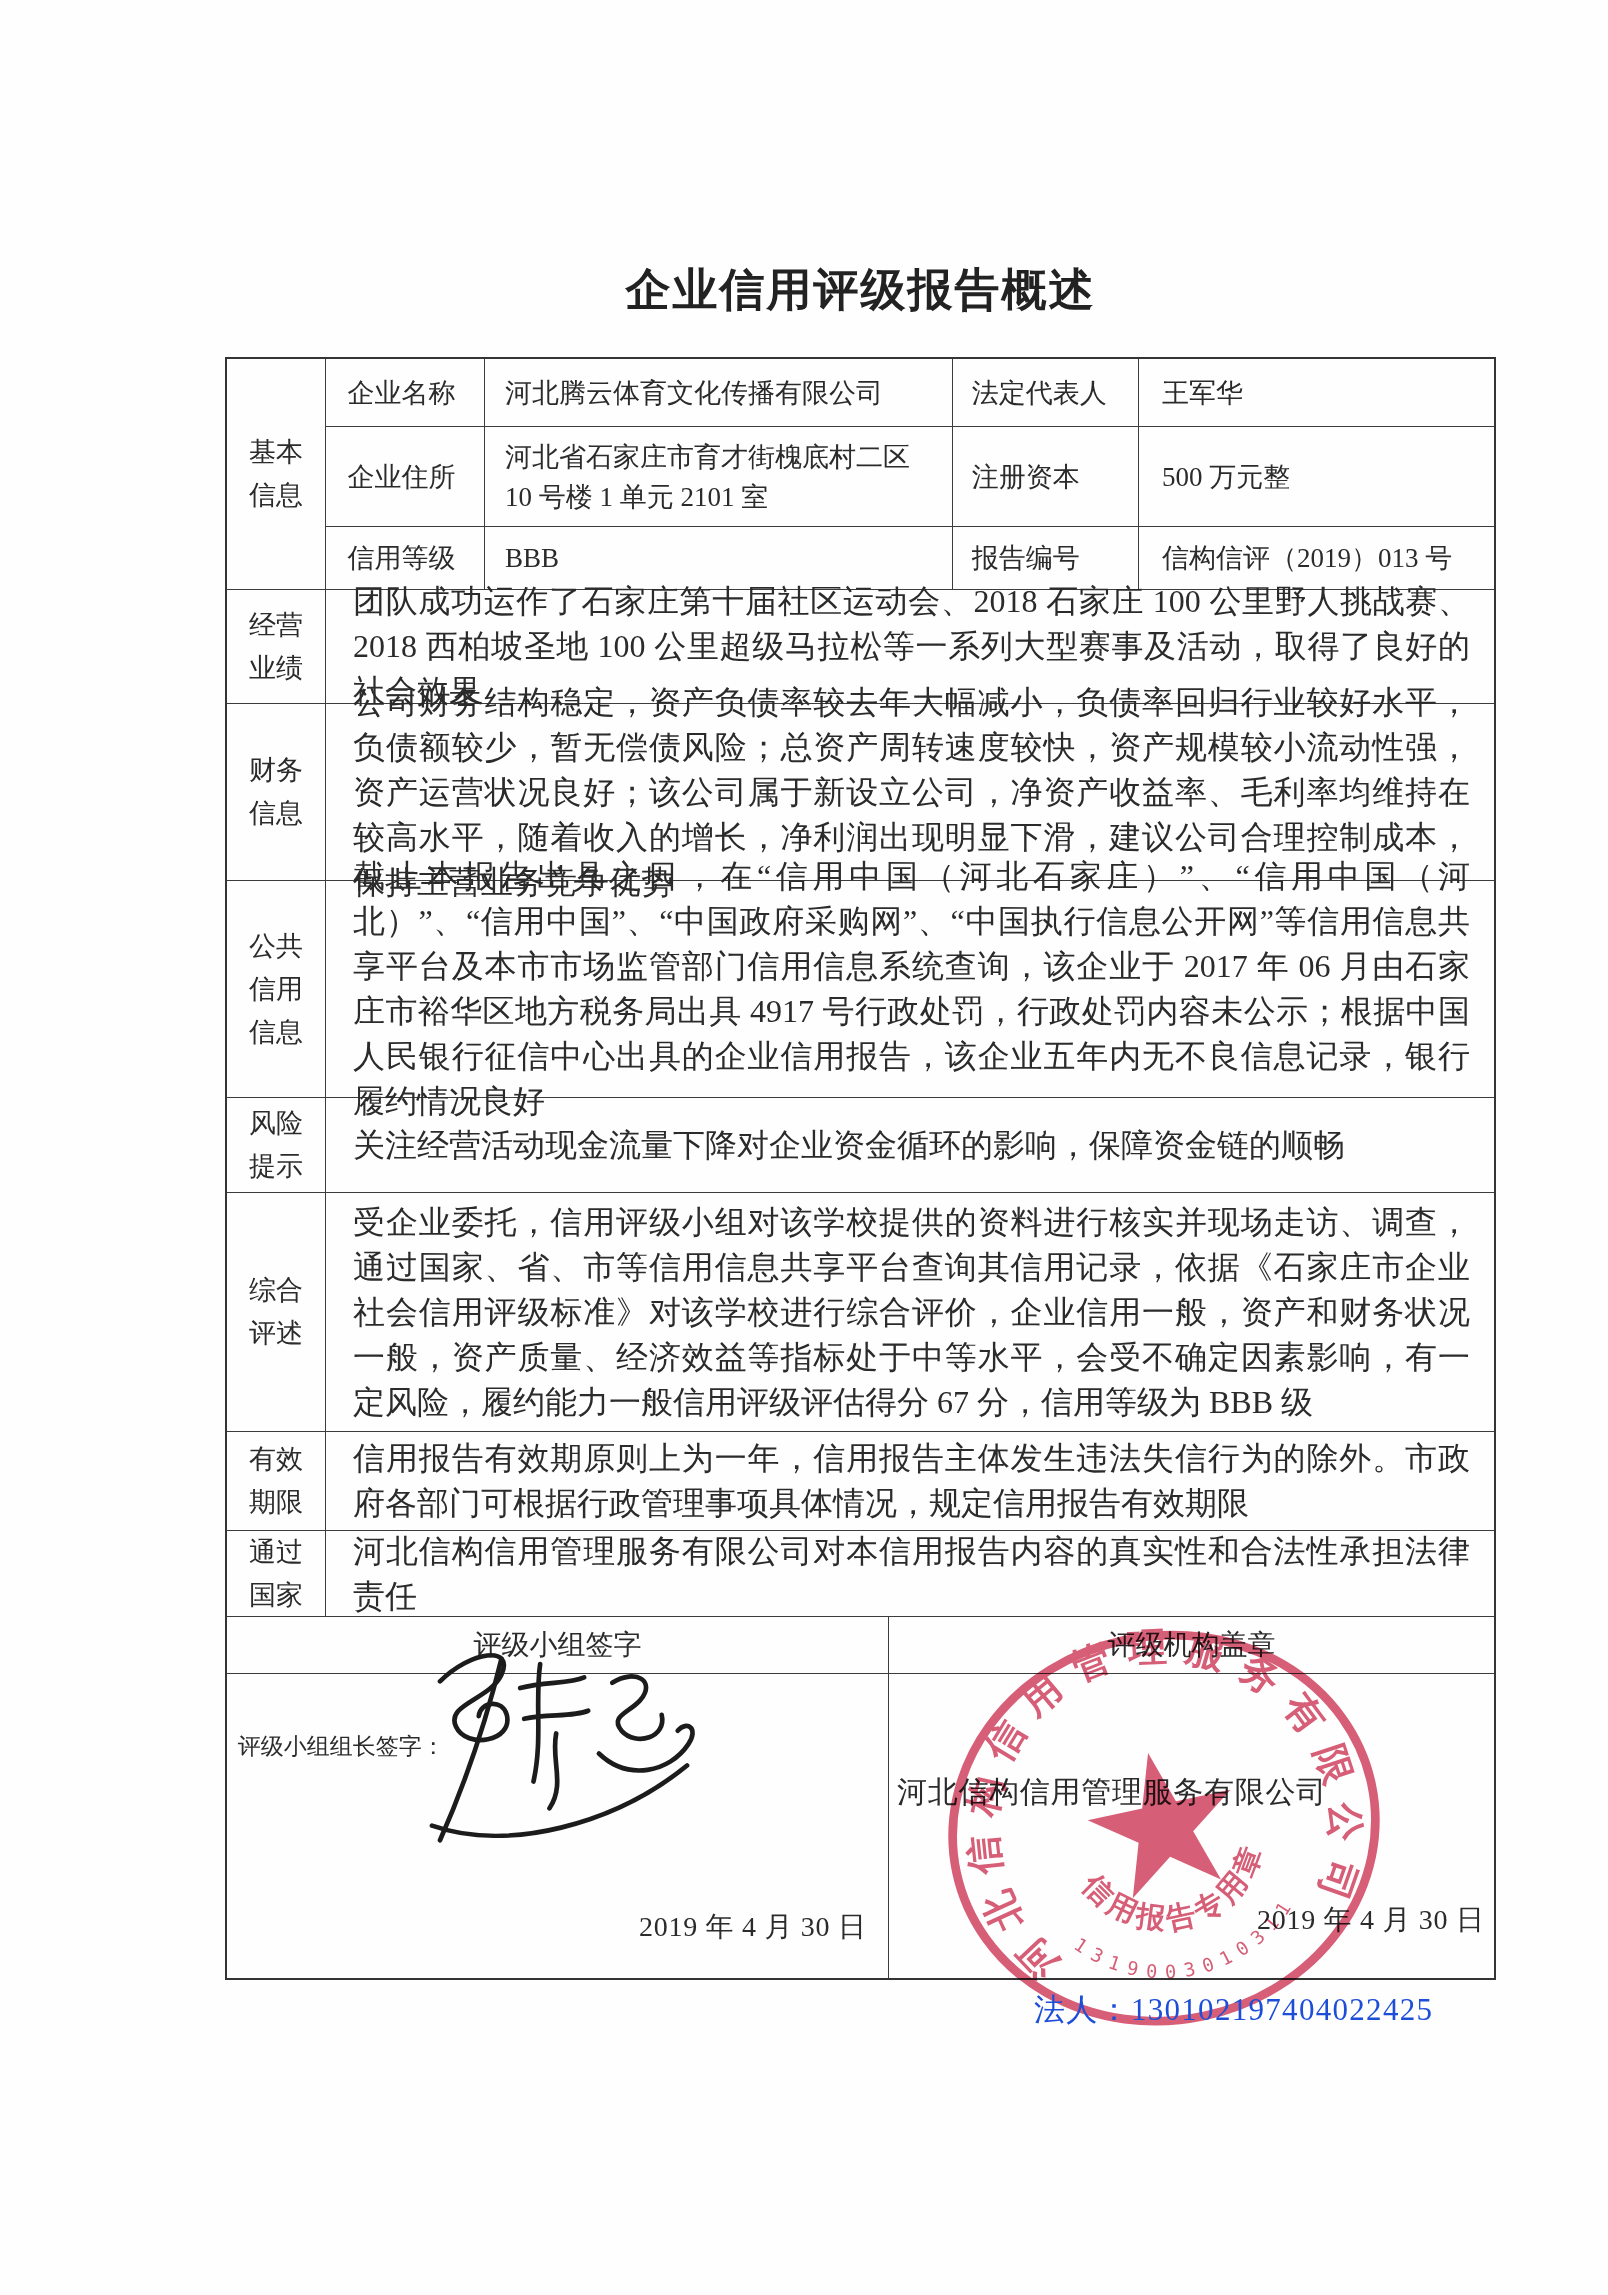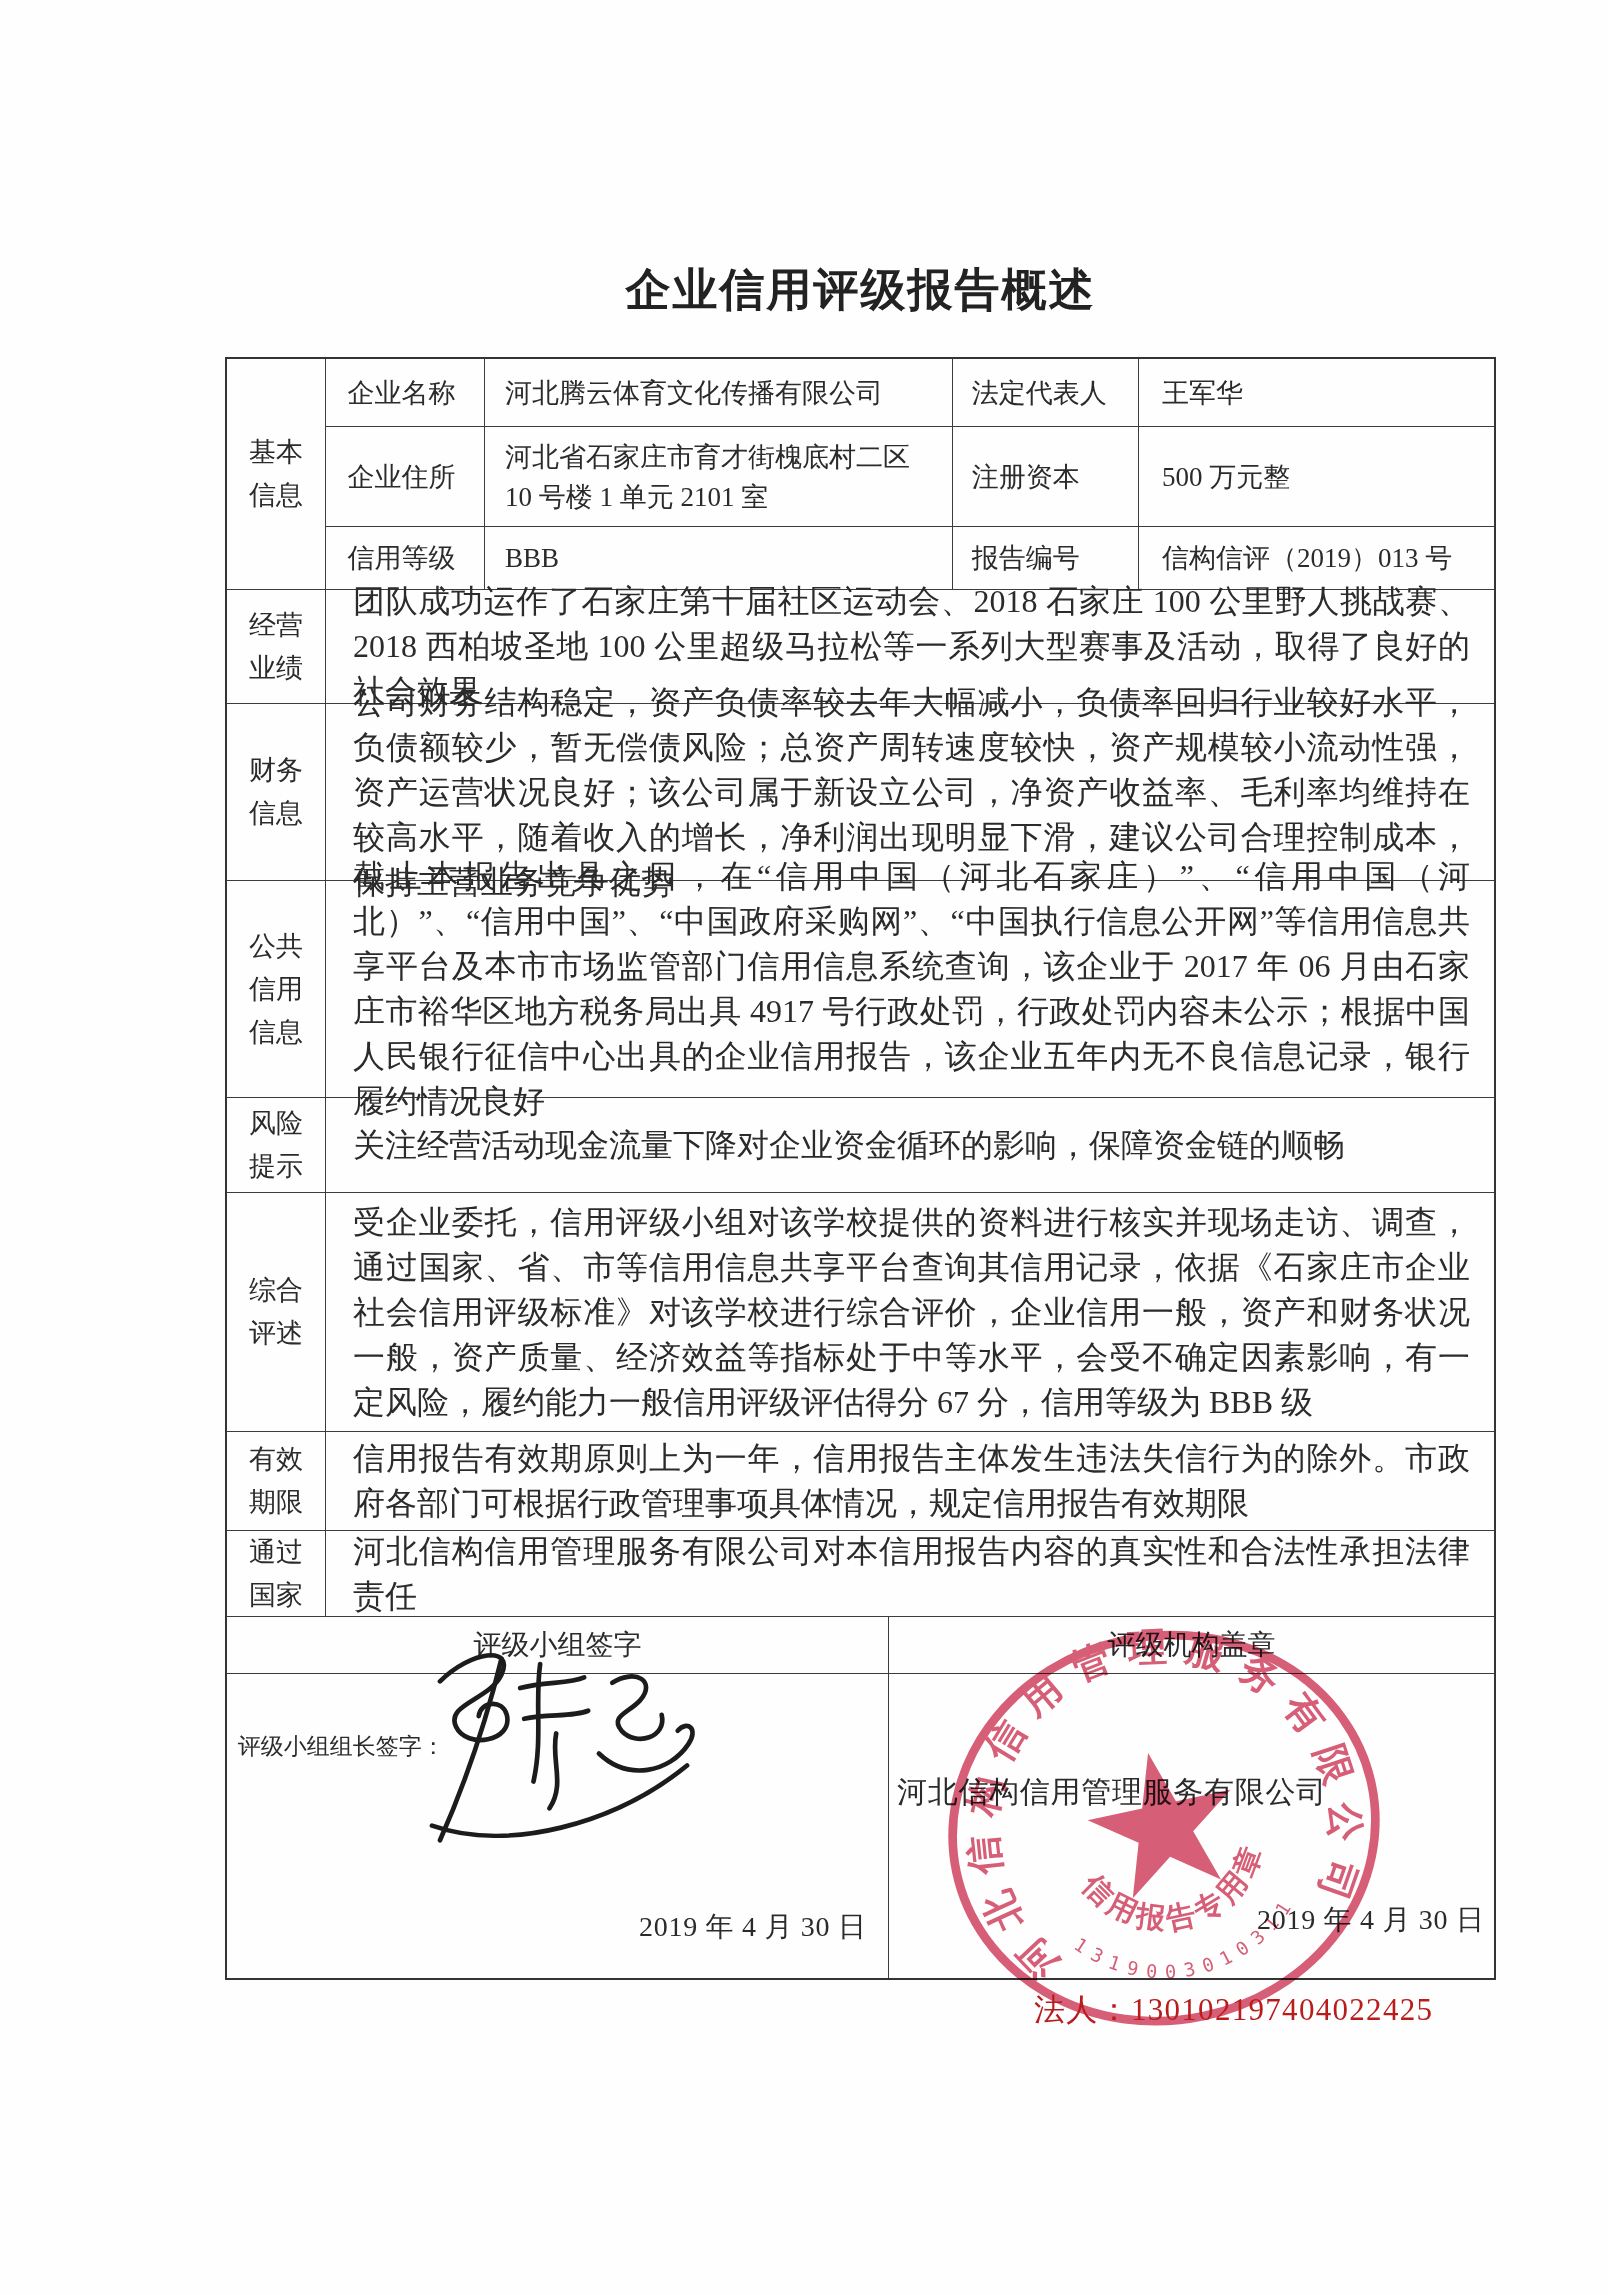--- a/index.html
+++ b/index.html
@@ -49,21 +49,21 @@
   .sign-cell-l{flex:0 0 662px;border-right:1.3px solid #3c3c3c;box-sizing:border-box;
     display:flex;align-items:center;justify-content:center;font-size:28px;}
   .sign-cell-r{flex:1;display:flex;align-items:center;justify-content:center;font-size:28px;}
   .body-cell-l{flex:0 0 662px;border-right:1.3px solid #3c3c3c;box-sizing:border-box;position:relative;}
   .body-cell-r{flex:1;position:relative;}
   .leader-label{position:absolute;left:10.7px;top:57px;font-size:23px;}
   .date{position:absolute;font-size:28px;letter-spacing:0.7px;}
   .date-left{right:21.4px;bottom:32px;}
   .date-right{right:9.4px;bottom:39px;}
   .agency{position:absolute;left:8px;top:98px;font-size:30px;letter-spacing:0.7px;}
-  .legal-person{position:absolute;left:1034px;top:1989px;font-size:31px;letter-spacing:1.3px;color:#b91c1c;}
+  .legal-person{position:absolute;left:1034px;top:1989px;font-size:31px;letter-spacing:1.3px;color:#1d4ed8;}
   .signature-svg{position:absolute;left:401px;top:1640px;width:301px;height:227px;pointer-events:none;}
   .stamp-svg{position:absolute;left:930px;top:1628px;width:468px;height:427px;
     mix-blend-mode:multiply;opacity:.92;pointer-events:none;}
   .sig-stroke{fill:none;stroke:#1c1c1c;stroke-width:7;stroke-linecap:round;stroke-linejoin:round;}
 </style>
 </head>
 <body>
 
 <div class="page">
 

